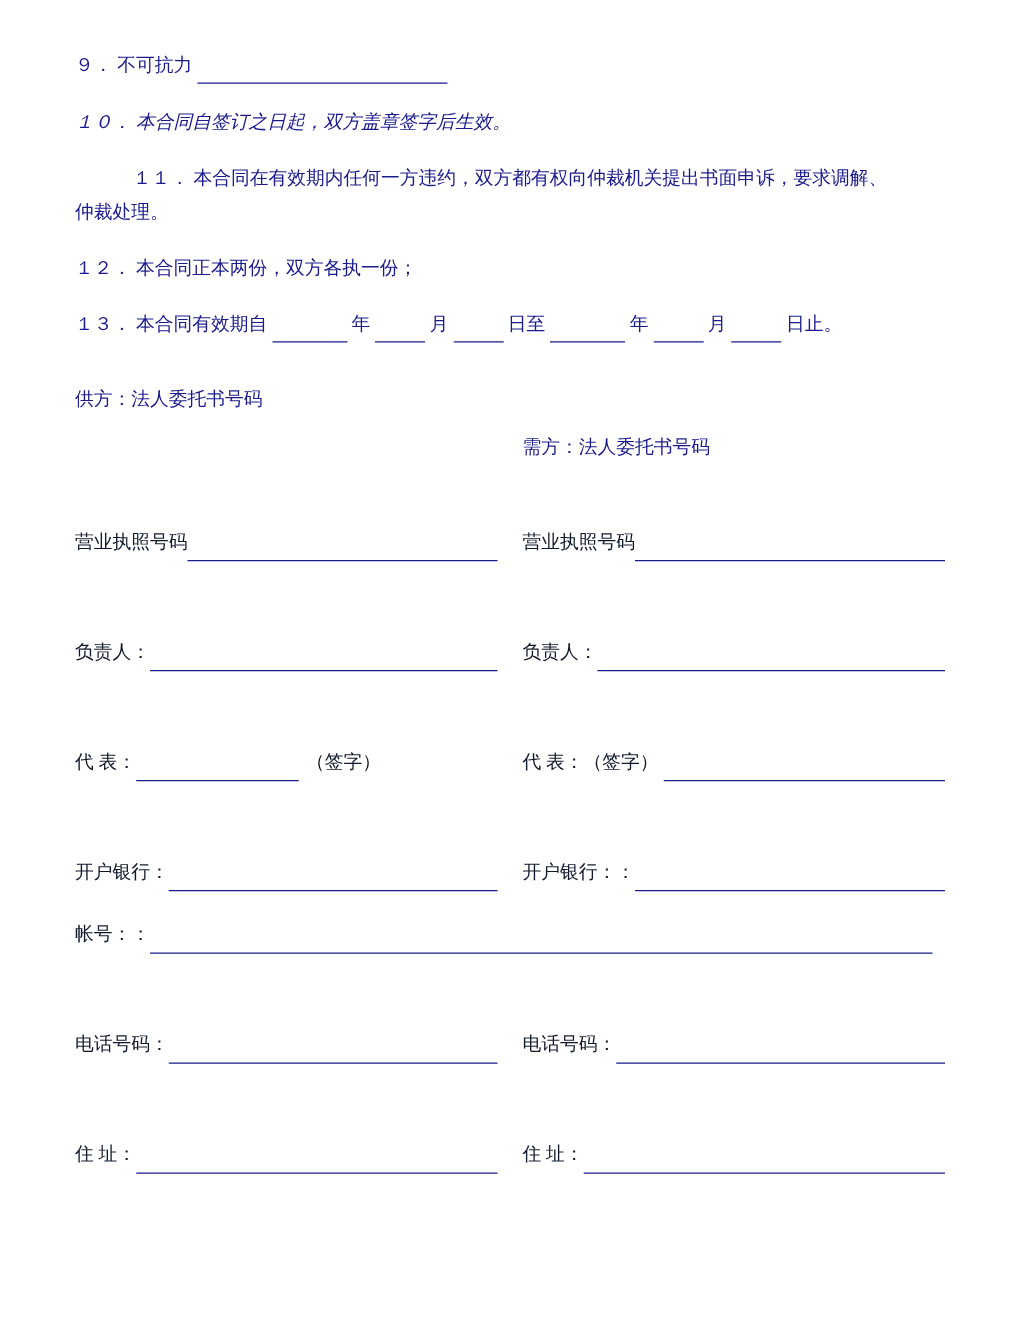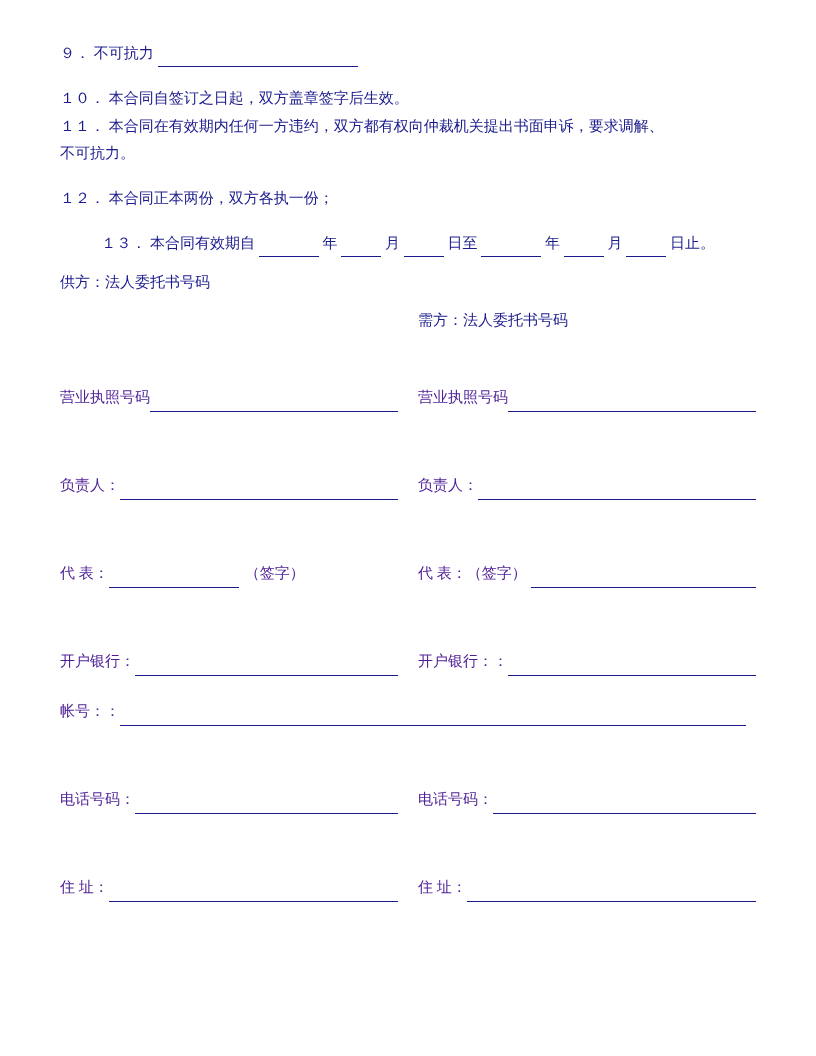--- a/index.html
+++ b/index.html
@@ -46,20 +46,21 @@
     .underline-long {
       min-width: 200px;
     }
 
     .indent {
       text-indent: 2em;
     }
 
     .wrap-text {
       line-height: 1.8;
+      text-align: center;
     }
 
     .two-col {
       display: flex;
       width: 100%;
       margin-bottom: 14px;
     }
 
     .col-left {
       flex: 1;
@@ -73,55 +74,55 @@
     }
 
     .field-row {
       display: flex;
       align-items: flex-end;
       line-height: 2;
       margin-bottom: 6px;
     }
 
     .field-label {
-      color: #4c1d95;
+      color: #0f172a;
       white-space: nowrap;
     }
 
     .field-underline {
       flex: 1;
       border-bottom: 1px solid #1a1a8c;
       height: 18px;
       display: inline-block;
     }
 
     .field-underline-fixed {
       display: inline-block;
       border-bottom: 1px solid #1a1a8c;
       height: 18px;
     }
 
     .section-9 {
     }
 
     .section-10 {
-      margin-bottom: 1px;
+      margin-bottom: 18px;
+      font-style: italic;
     }
 
     .section-11 {
       margin-bottom: 18px;
     }
 
     .section-12 {
       margin-bottom: 18px;
     }
 
     .section-13 {
-      margin-bottom: 16px;
-      text-align: center;
+      margin-bottom: 36px;
     }
 
     .party-section {
       margin-top: 6px;
     }
   </style>
 </head>
 <body>
 
 <div class="content-area">
@@ -136,21 +137,21 @@
     <span class="clause-text indent" style="display:inline;">１０．</span>
     <span class="clause-text">本合同自签订之日起，双方盖章签字后生效。</span>
   </div>
 
   <div class="clause section-11">
     <div class="wrap-text">
       <span class="clause-text indent" style="display:inline;">１１．</span>
       <span class="clause-text">本合同在有效期内任何一方违约，双方都有权向仲裁机关提出书面申诉，要求调解、</span>
     </div>
     <div>
-      <span class="clause-text">不可抗力。</span>
+      <span class="clause-text">仲裁处理。</span>
     </div>
   </div>
 
   <div class="clause section-12">
     <span class="clause-text indent" style="display:inline;text-align:center;">１２．</span>
     <span class="clause-text">本合同正本两份，双方各执一份；</span>
   </div>
 
   <div class="clause section-13">
     <span class="clause-text indent" style="display:inline;">１３．</span>

